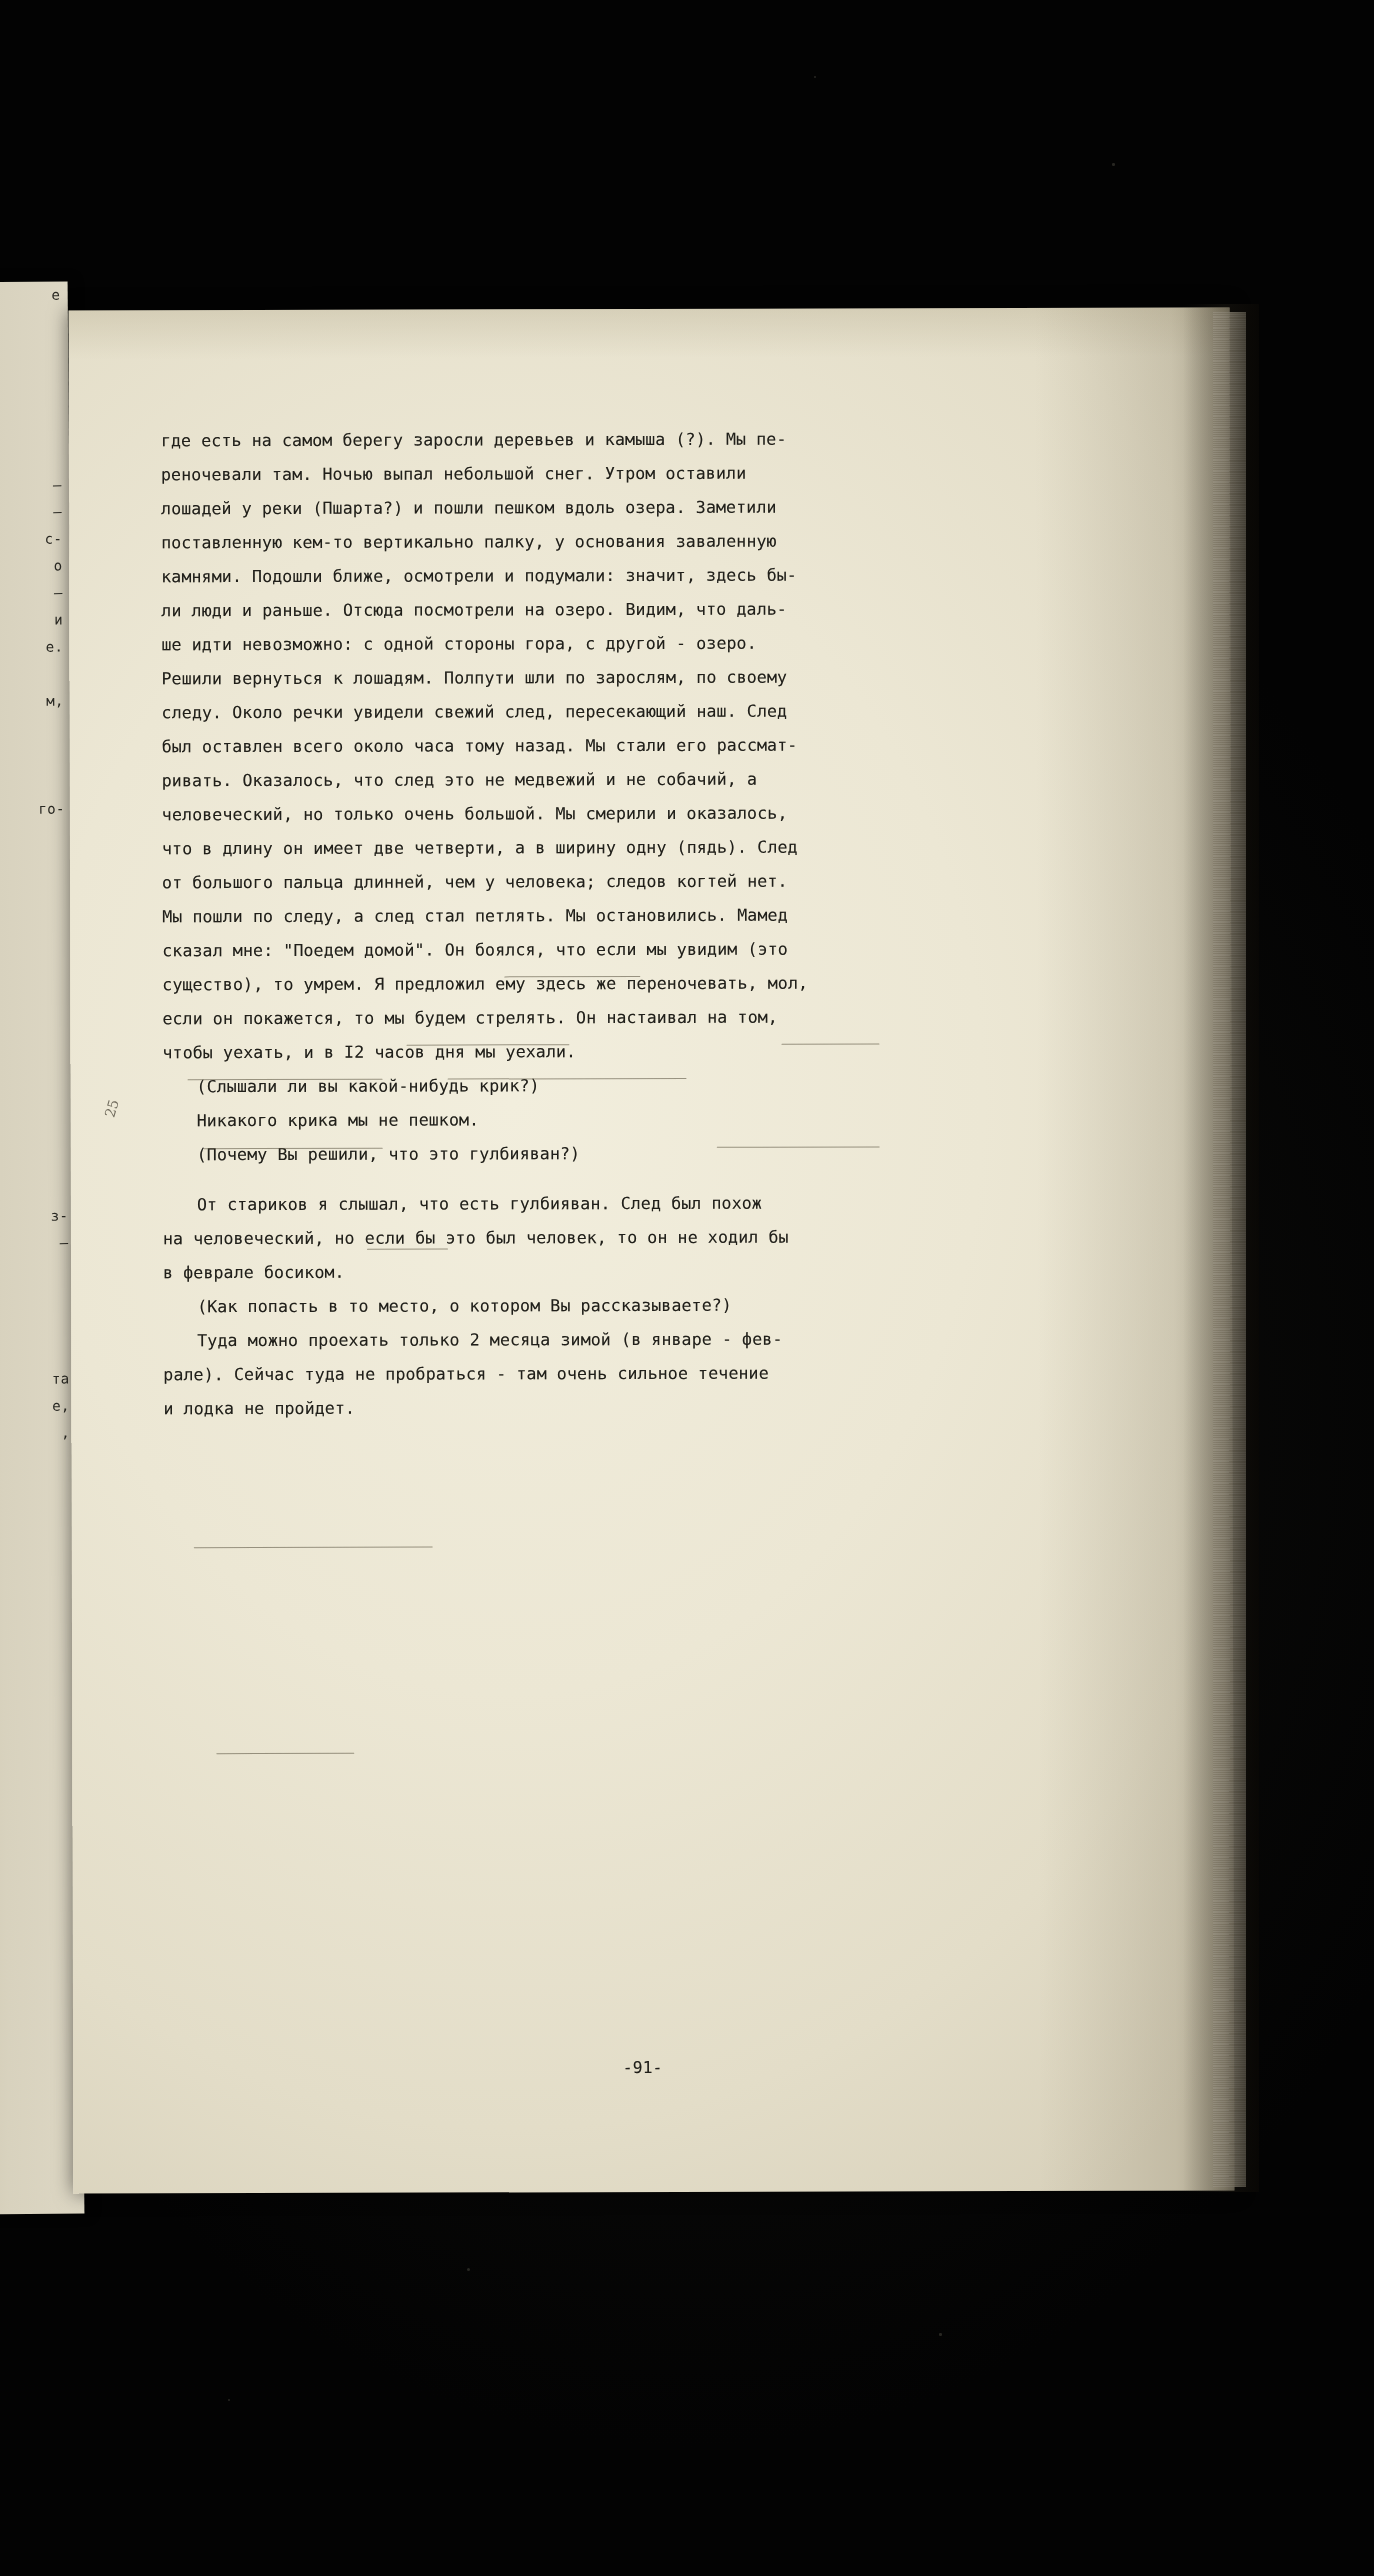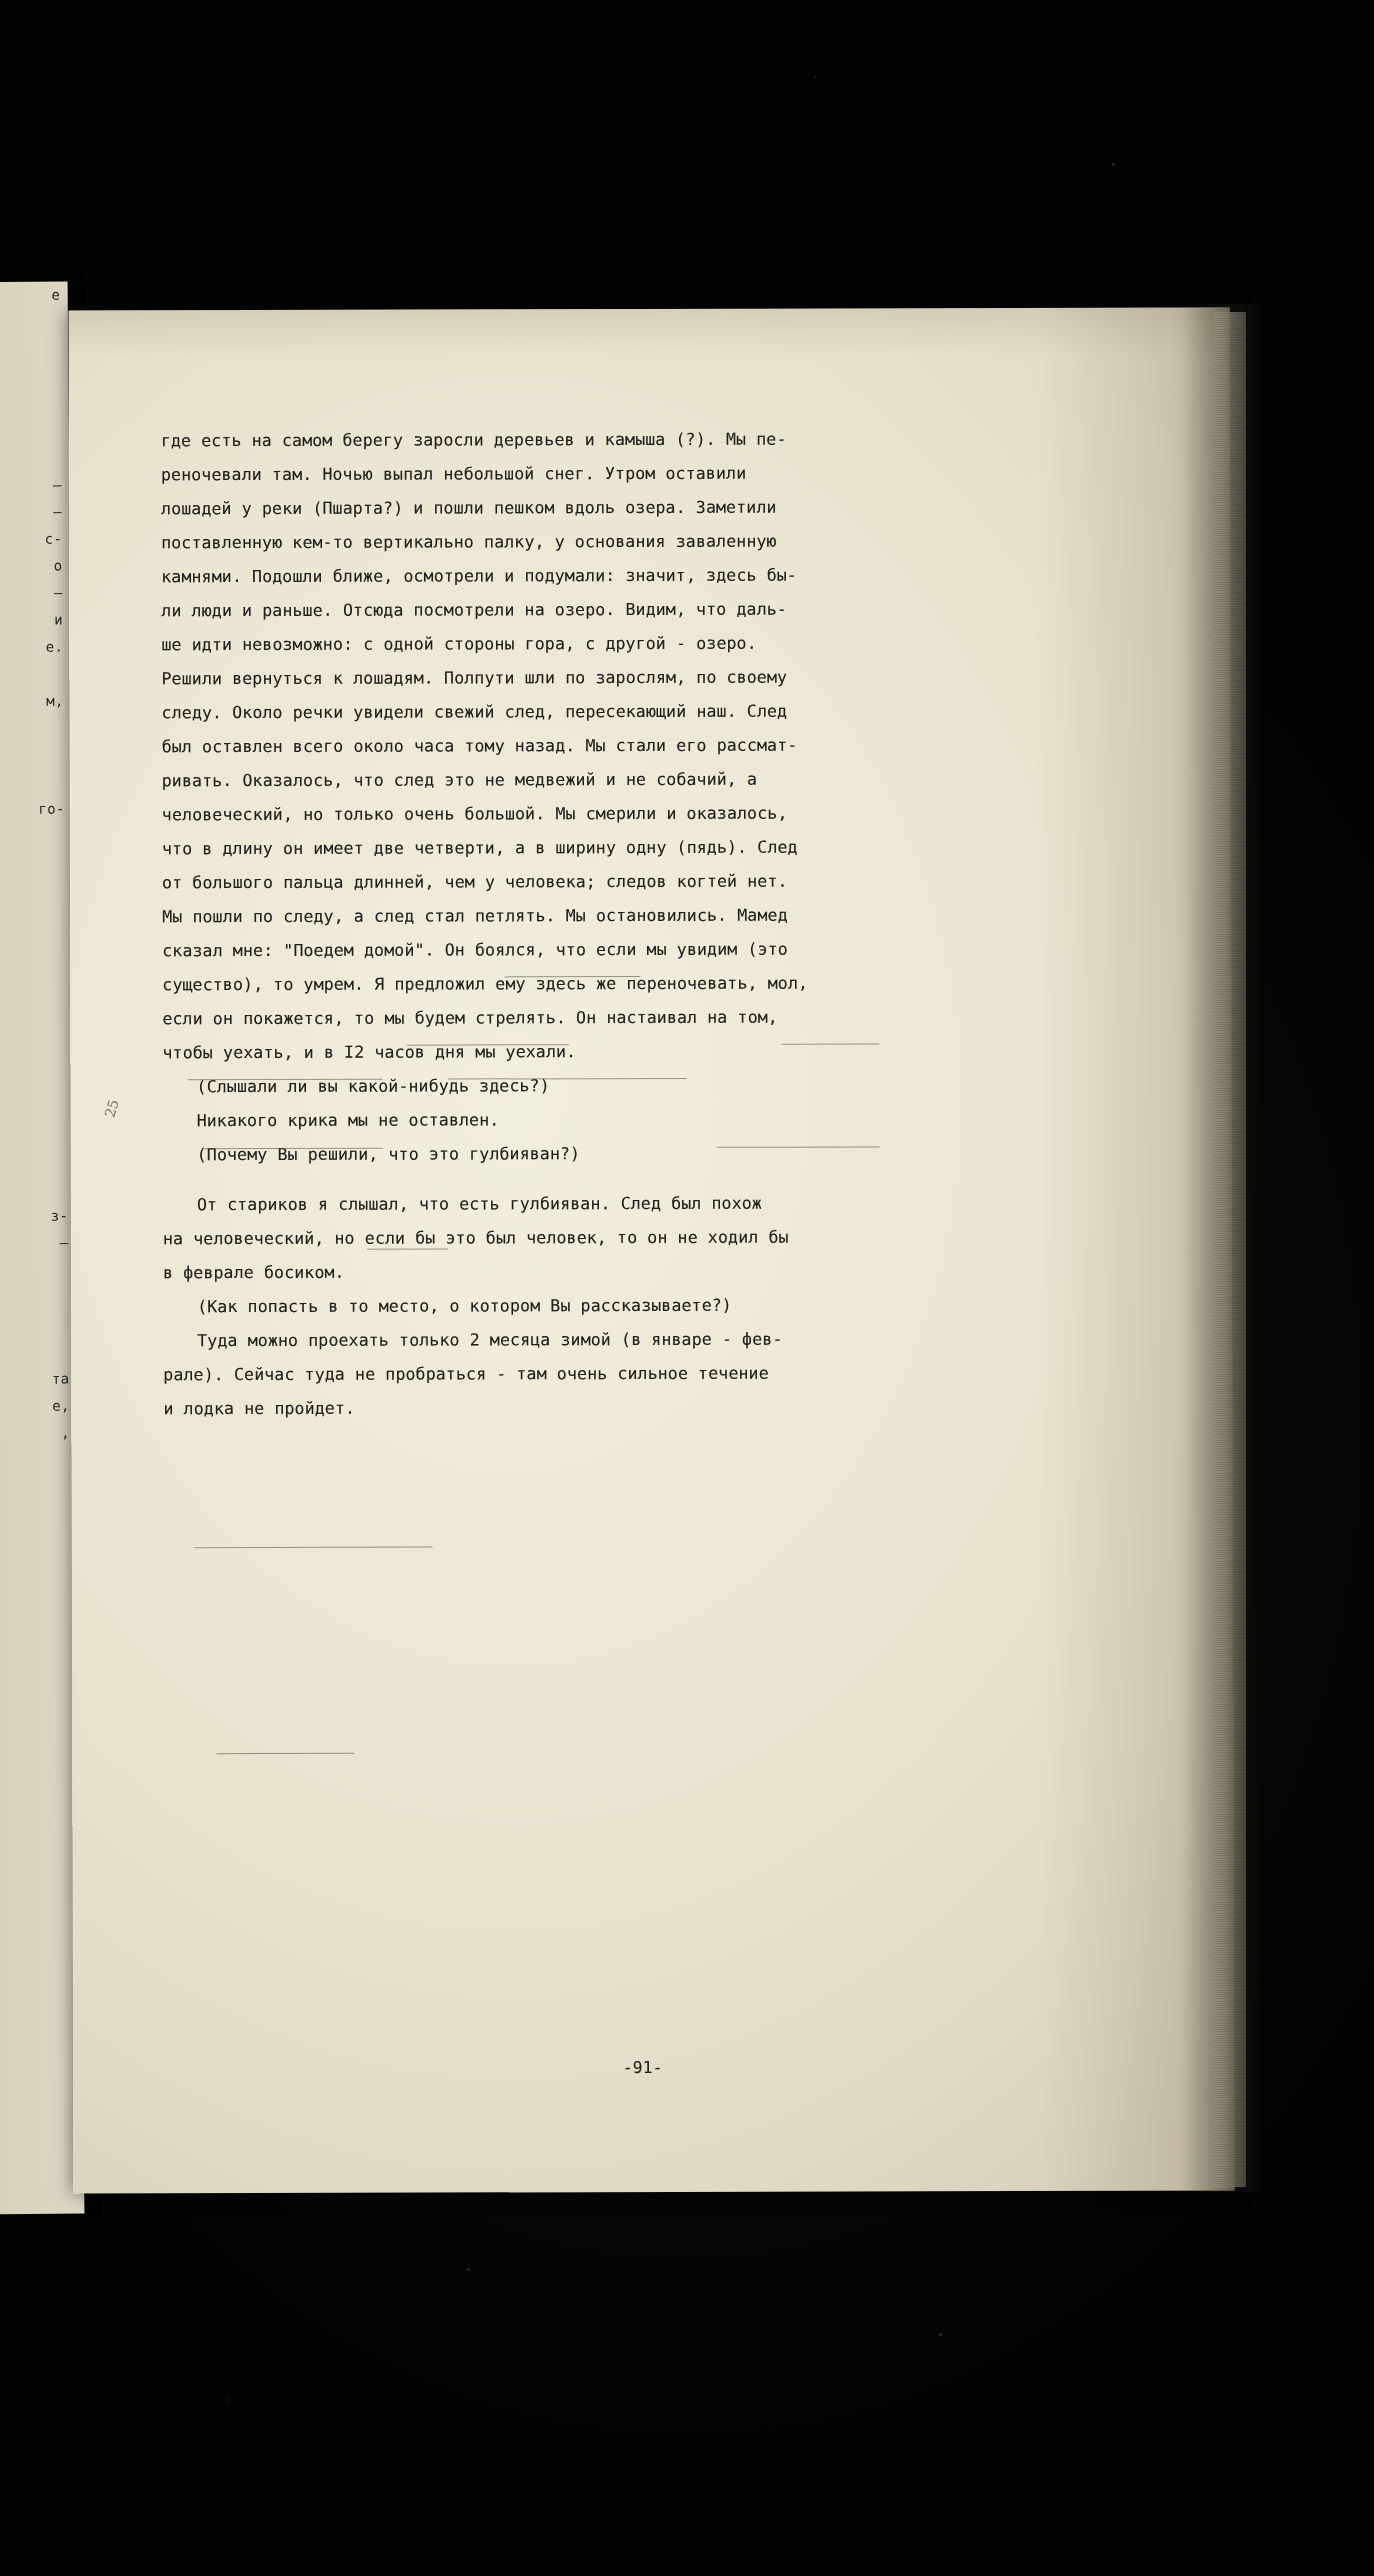--- a/index.html
+++ b/index.html
@@ -225,22 +225,22 @@
     <p>ривать. Оказалось, что след это не медвежий и не собачий, а</p>
     <p>человеческий, но только очень большой. Мы смерили и оказалось,</p>
     <p>что в длину он имеет две четверти, а в ширину одну (пядь). След</p>
     <p>от большого пальца длинней, чем у человека; следов когтей нет.</p>
     <p>Мы пошли по следу, а след стал петлять. Мы остановились. Мамед</p>
     <p>сказал мне: "Поедем домой". Он боялся, что если мы увидим (это</p>
     <p>существо), то умрем. Я предложил ему здесь же переночевать, мол,</p>
     <p>если он покажется, то мы будем стрелять. Он настаивал на том,</p>
     <p>чтобы уехать, и в I2 часов дня мы уехали.</p>
 
-    <p><span class="indent"></span><span>(Слышали ли вы какой-нибудь здесь?)</span></p>
-    <p><span class="indent"></span><span>Никакого крика мы не оставлен.</span></p>
+    <p><span class="indent"></span><span>(Слышали ли вы какой-нибудь крик?)</span></p>
+    <p><span class="indent"></span><span>Никакого крика мы не пешком.</span></p>
     <p><span class="indent"></span><span>(Почему Вы решили, что это гулбияван?)</span></p>
 
     <div class="para-gap"></div>
 
     <p><span class="indent"></span><span>От стариков я слышал, что есть гулбияван. След был похож</span></p>
     <p>на человеческий, но если бы это был человек, то он не ходил бы</p>
     <p>в феврале босиком.</p>
 
     <p><span class="indent"></span><span>(Как попасть в то место, о котором Вы рассказываете?)</span></p>
 

